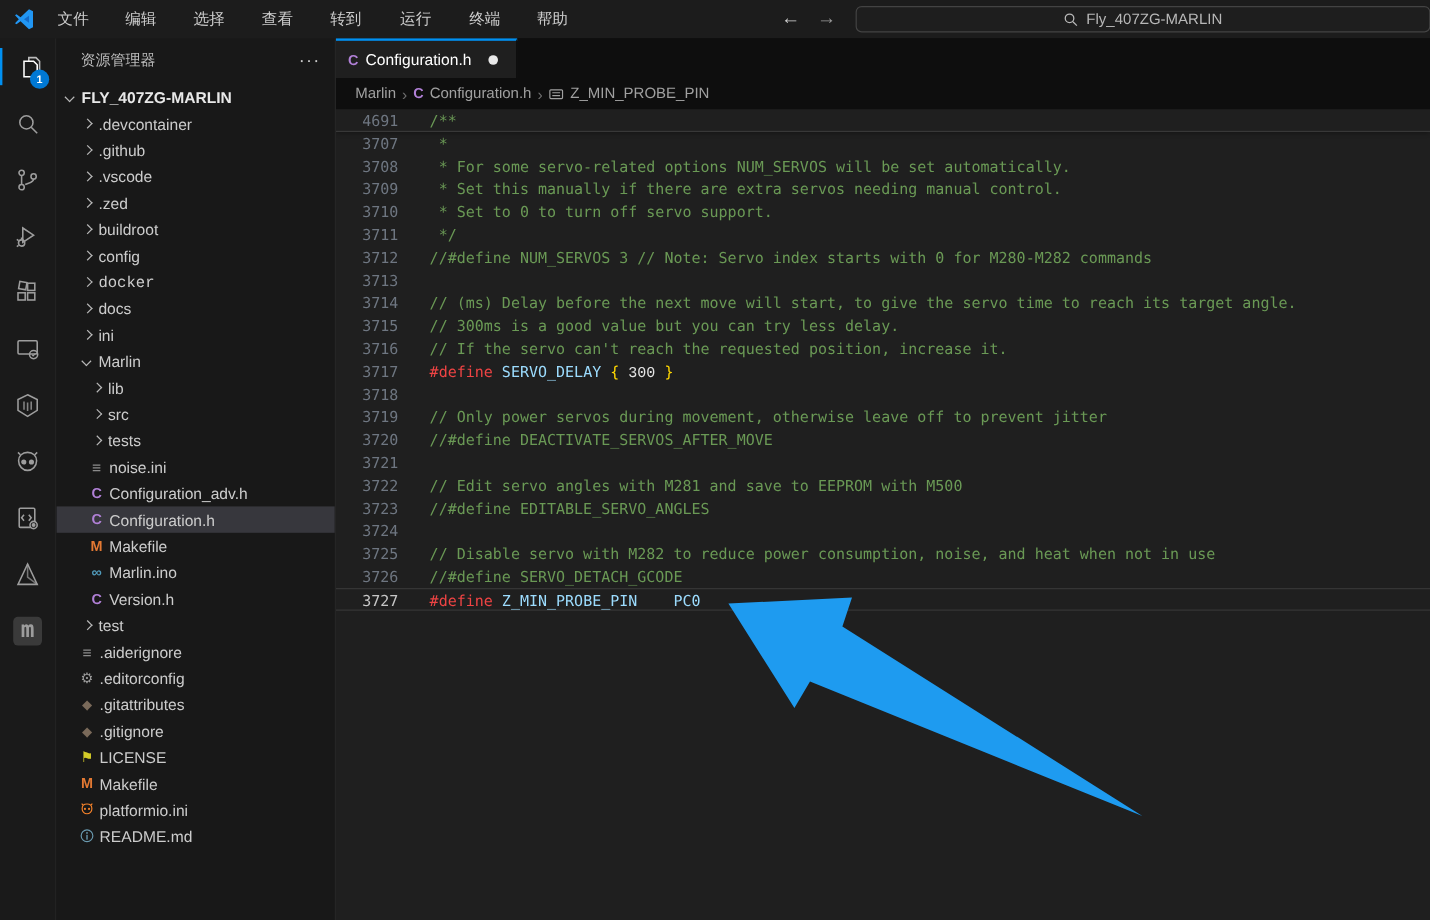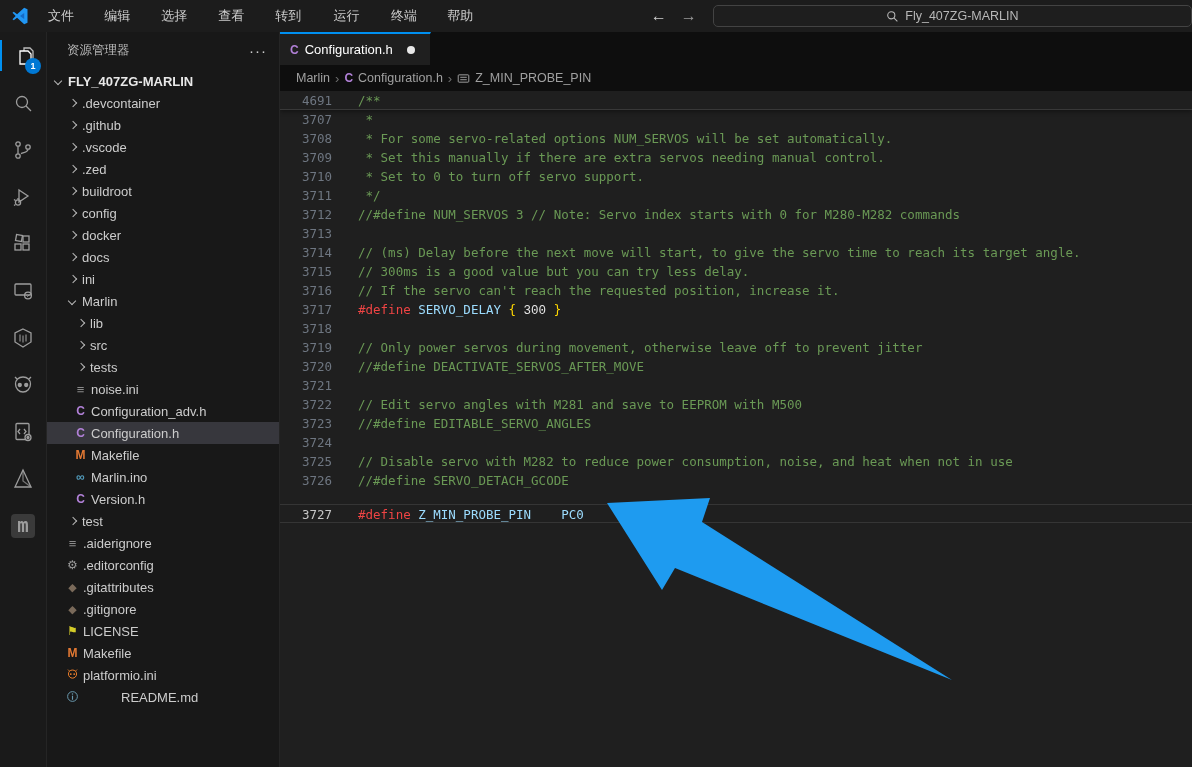--- a/index.html
+++ b/index.html
@@ -89,21 +89,21 @@
   .sym-icon { width:13px; height:13px; }
   
   .code-area {
     flex:1; background:#1f1f1f; position:relative; overflow:hidden;
     font-family:"DejaVu Sans Mono", monospace; font-size:12.5px;
   }
   .code-row { height:19px; line-height:19px; display:flex; white-space:pre; }
   .code-row .ln { width:52px; text-align:right; color:#6e7681; flex:0 0 auto; }
   .code-row .code { margin-left:26px; }
   .code-row.sticky { background:#1f1f1f; border-bottom:1px solid #383838; box-shadow:0 2px 4px rgba(0,0,0,.35); }
-  .code-row.current { border-top:1px solid rgba(255,255,255,.10); border-bottom:1px solid rgba(255,255,255,.10); height:19px;margin-top:14px; }
+  .code-row.current { border-top:1px solid rgba(255,255,255,.10); border-bottom:1px solid rgba(255,255,255,.10); height:19px; }
   .code-row.current .ln { color:#c6c6c6; }
   .tok-comment { color:#6a9955; }
   .tok-keyword { color:#ef4444; }
   .tok-ident { color:#9cdcfe; }
   .tok-number { color:#e5e5e5;font-family:Liberation Mono, monospace; }
   .tok-brace { color:#ffd700; }
   .tok-plain { color:#d4d4d4; }
   
   .arrow-overlay { position:absolute; inset:0; pointer-events:none; z-index:5; }
 </style>
@@ -247,21 +247,21 @@
             <span>.zed</span>
           </div>
           <div class="tree-row" style="padding-left: 18px; text-align: right;">
             <span class="twisty"></span>
             <span>buildroot</span>
           </div>
           <div class="tree-row" style="padding-left: 18px;">
             <span class="twisty"></span>
             <span>config</span>
           </div>
-          <div class="tree-row" style="padding-left: 18px;">
+          <div class="tree-row" style="padding-left: 18px; font-family: Liberation Mono, monospace;">
             <span class="twisty"></span>
             <span>docker</span>
           </div>
           <div class="tree-row" style="padding-left: 18px;">
             <span class="twisty"></span>
             <span>docs</span>
           </div>
           <div class="tree-row" style="padding-left: 18px;">
             <span class="twisty"></span>
             <span>ini</span>
@@ -336,21 +336,21 @@
           </div>
           <div class="tree-row" style="padding-left: 18px;">
             <span class="ficon "><svg viewBox="0 0 16 16">
                 <path d="M8 2.5C5 2.5 3 4.5 3 7.3c0 3 2.3 5.2 5 5.2s5-2.2 5-5.2C13 4.5 11 2.5 8 2.5z" fill="none" stroke="#f5822a" stroke-width="1.2"></path>
                 <circle cx="5.9" cy="7.5" r="1.1" fill="#f5822a"></circle>
                 <circle cx="10.1" cy="7.5" r="1.1" fill="#f5822a"></circle>
                 <path d="M4 3.5L2.5 2M12 3.5L13.5 2" stroke="#f5822a" stroke-width="1.2"></path>
               </svg></span>
             <span>platformio.ini</span>
           </div>
-          <div class="tree-row" style="padding-left: 18px; gap: 38px;">
+          <div class="tree-row" style="padding-left: 18px;">
             <span class="ficon "><svg viewBox="0 0 16 16">
                 <circle cx="8" cy="8" r="6" fill="none" stroke="#6a9ab0" stroke-width="1.2"></circle>
                 <circle cx="8" cy="5" r="0.9" fill="#6a9ab0"></circle>
                 <rect x="7.3" y="7" width="1.4" height="5" fill="#6a9ab0"></rect>
               </svg></span>
             <span>README.md</span>
           </div>
         </div>
     </div>
 

